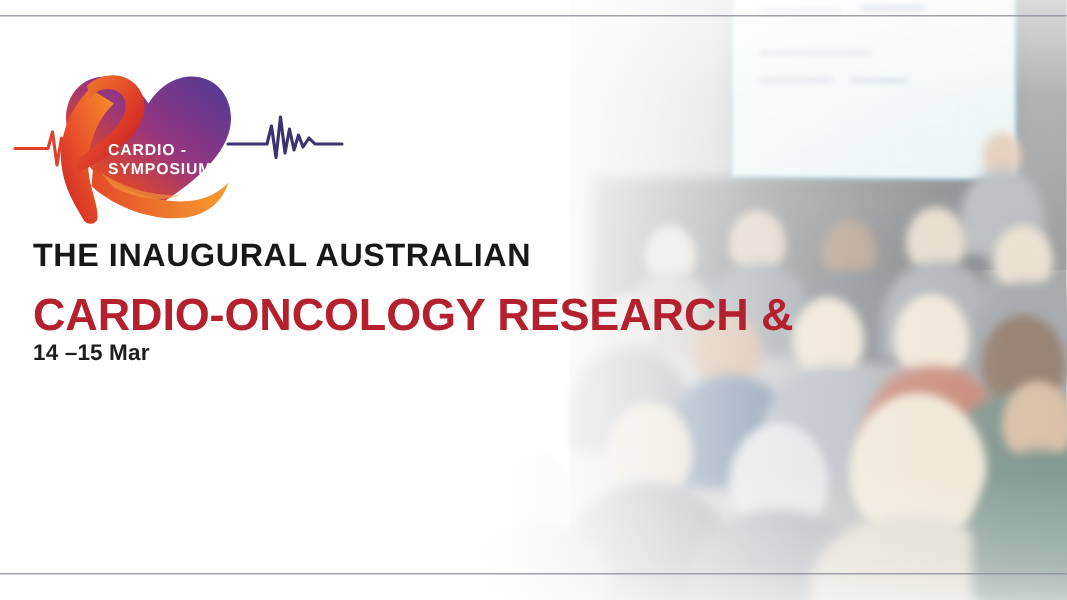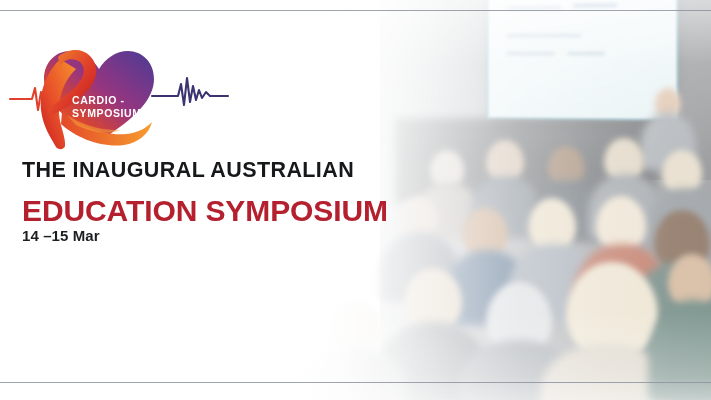--- a/index.html
+++ b/index.html
@@ -225,20 +225,20 @@
     </svg>
 
     <div class="logo-text">
       <div>CARDIO -</div>
       <div>SYMPOSIUM</div>
     </div>
   </div>
 
   <div class="copy">
     <p class="kicker">THE INAUGURAL AUSTRALIAN</p>
-    <p class="head2">EDUCATION SYMPOSIUM</p>
+    <p class="head1">CARDIO-ONCOLOGY RESEARCH &amp;</p>
 
     <div class="meta">
       <div>14 –15 Mar</div>
     </div>
   </div>
 
 </div>
 
 </body></html>

